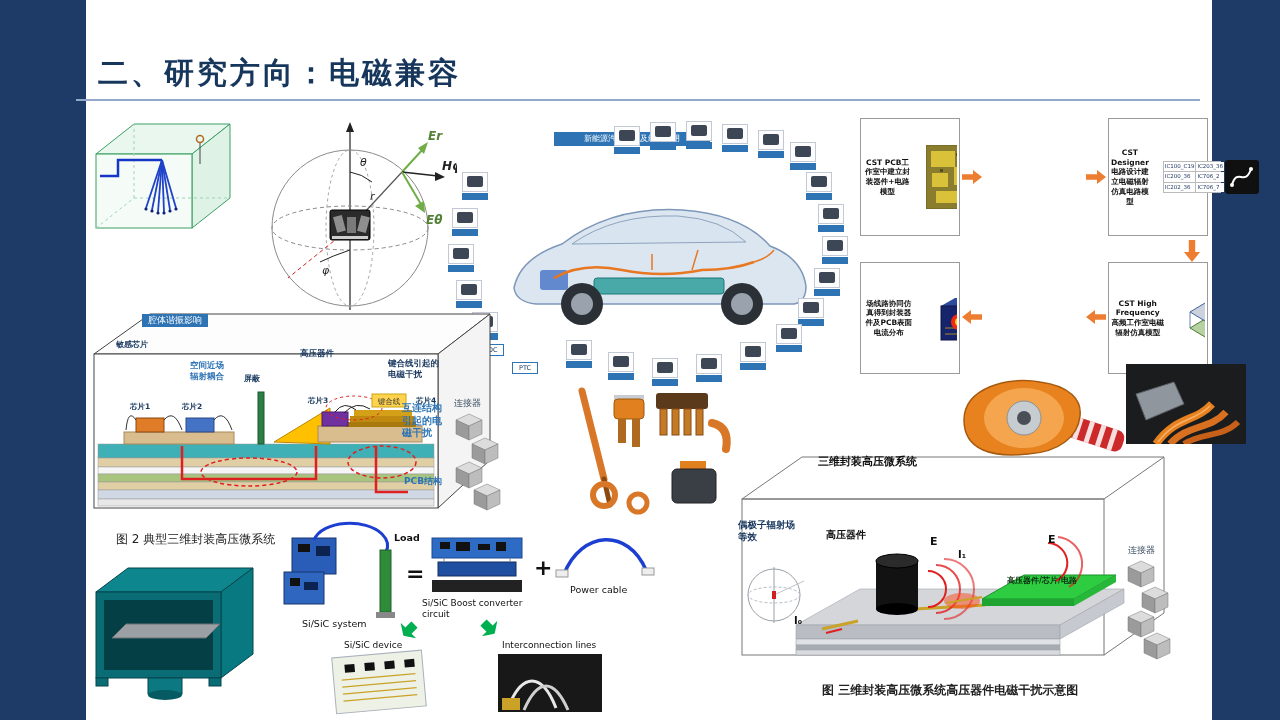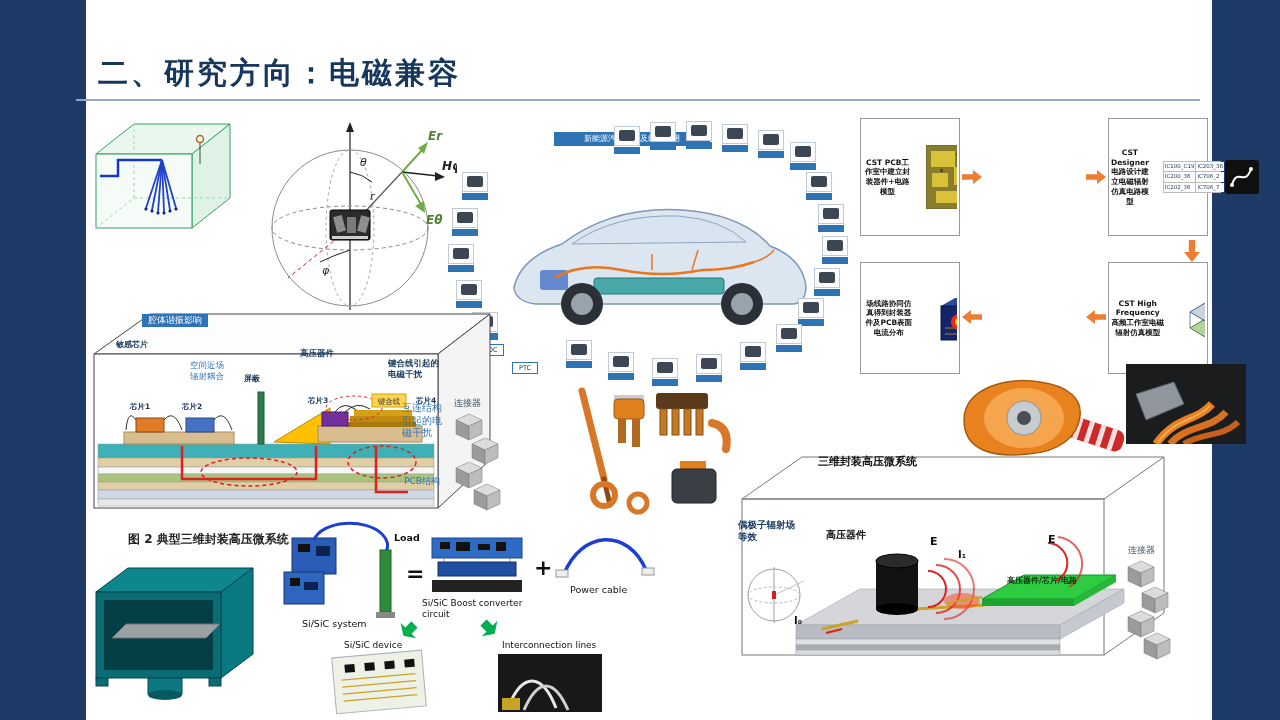--- a/index.html
+++ b/index.html
@@ -17,21 +17,21 @@
   
   .cstbox{position:absolute;width:100px;border:1px solid #9a9a9a;background:#fff;padding:2px;display:flex;flex-direction:row;align-items:center;gap:14px}
   .cstbox .hd{font-size:7.5px;line-height:1.3;font-weight:700;color:#111;text-align:center}
   .harrow,.varrow,.garrow{position:absolute;background:#ed7d31}
   .harrow.r{clip-path:polygon(0 30%,55% 30%,55% 0,100% 50%,55% 100%,55% 70%,0 70%)}
   .harrow.l{clip-path:polygon(100% 30%,45% 30%,45% 0,0 50%,45% 100%,45% 70%,100% 70%)}
   .varrow{clip-path:polygon(30% 0,70% 0,70% 55%,100% 55%,50% 100%,0 55%,30% 55%)}
   .garrow{background:#00b050;clip-path:polygon(30% 0,70% 0,70% 55%,100% 55%,50% 100%,0 55%,30% 55%)}
   .icgrid{display:grid;grid-template-columns:1fr 1fr;gap:1px;background:#bbb;border:1px solid #bbb;width:58px}
   .icgrid span{background:#fff;font-size:5.5px;color:#1f3864;padding:2px 1px;line-height:1;white-space:nowrap}
-  .bluetxt{color:#2e74b5;font-weight:400}
+  .bluetxt{color:#2e74b5;font-weight:700}
   .navytxt{color:#17375e;font-weight:700}
 </style>
 </head>
 <body>
 
 <div class="band" style="left:0;width:86px"></div>
 <div class="band" style="left:1212px;width:68px"></div>
 
 <div class="lbl" style="left:98px;top:54px;font-size:30px;font-weight:700;color:#16365c;letter-spacing:3px;z-index:2">二、研究方向：电磁兼容</div>
 <div class="abs" style="left:76px;top:99px;width:1124px;height:2px;background:#93a9cc;z-index:2"></div>
@@ -359,21 +359,21 @@
   <div class="lbl bluetxt" style="left:104px;top:64px;width:42px;font-size:8.5px">空间近场辐射耦合</div>
   <div class="lbl navytxt" style="left:214px;top:52px;font-size:8.5px">高压器件</div>
   <div class="lbl navytxt" style="left:302px;top:62px;width:56px;font-size:8.5px">键合线引起的电磁干扰</div>
   <div class="lbl navytxt" style="left:44px;top:106px;font-size:7.5px">芯片1</div>
   <div class="lbl navytxt" style="left:96px;top:106px;font-size:7.5px">芯片2</div>
   <div class="lbl navytxt" style="left:222px;top:100px;font-size:7.5px">芯片3</div>
   <div class="lbl navytxt" style="left:330px;top:100px;font-size:7.5px">芯片4</div>
   <div class="lbl bluetxt" style="left:316px;top:106px;width:40px;font-size:10px">互连结构引起的电磁干扰</div>
   <div class="lbl" style="left:368px;top:102px;font-size:9px;color:#44546a">连接器</div>
   <div class="lbl bluetxt" style="left:318px;top:180px;font-size:9px">PCB结构</div>
-  <div class="lbl" style="left:42px;top:236px;font-size:12px;font-weight:700;color:#222">图 2 典型三维封装高压微系统</div>
+  <div class="lbl" style="left:30px;top:236px;font-size:12px;font-weight:400;color:#222">图 2 典型三维封装高压微系统</div>
 </div>
 
 <div class="fig" id="fig-teal" style="left:88px;top:556px;width:185px;height:156px">
   <svg width="185" height="156">
     <polygon points="8,36 40,12 165,12 133,36" fill="#0d868e" stroke="#04454c"></polygon>
     <polygon points="133,36 165,12 165,98 133,122" fill="#087881" stroke="#04454c"></polygon>
     <rect x="8" y="36" width="125" height="86" fill="#0a6d75" stroke="#04454c"></rect>
     <rect x="16" y="44" width="109" height="70" fill="#043f46"></rect>
     <polygon points="24,82 118,82 132,68 38,68" fill="#9aa0a3" stroke="#6c7174"></polygon>
     <rect x="60" y="122" width="34" height="16" fill="#0c7982" stroke="#04454c"></rect>
@@ -574,13 +574,14 @@
   </svg>
   <div class="lbl" style="left:88px;top:12px;font-size:11px;font-weight:700;color:#111">三维封装高压微系统</div>
   <div class="lbl navytxt" style="left:8px;top:76px;width:64px;font-size:9.5px">偶极子辐射场等效</div>
   <div class="lbl" style="left:96px;top:86px;font-size:10px;font-weight:700">高压器件</div>
   <div class="lbl" style="left:200px;top:92px;font-size:11px;font-weight:700">E</div>
   <div class="lbl" style="left:228px;top:106px;font-size:10px;font-weight:700">I₁</div>
   <div class="lbl" style="left:318px;top:90px;font-size:11px;font-weight:700">E</div>
   <div class="lbl" style="left:272px;top:133px;width:80px;font-size:8px;color:#0b2e10;text-align:center;font-weight:700">高压器件/芯片/电路</div>
   <div class="lbl" style="left:64px;top:172px;font-size:10px;font-weight:700">I₀</div>
   <div class="lbl" style="left:398px;top:102px;font-size:9px;color:#44546a">连接器</div>
+  <div class="lbl" style="left:92px;top:240px;font-size:12px;font-weight:600;color:#222">图 三维封装高压微系统高压器件电磁干扰示意图</div>
 </div>
 
 </body></html>

